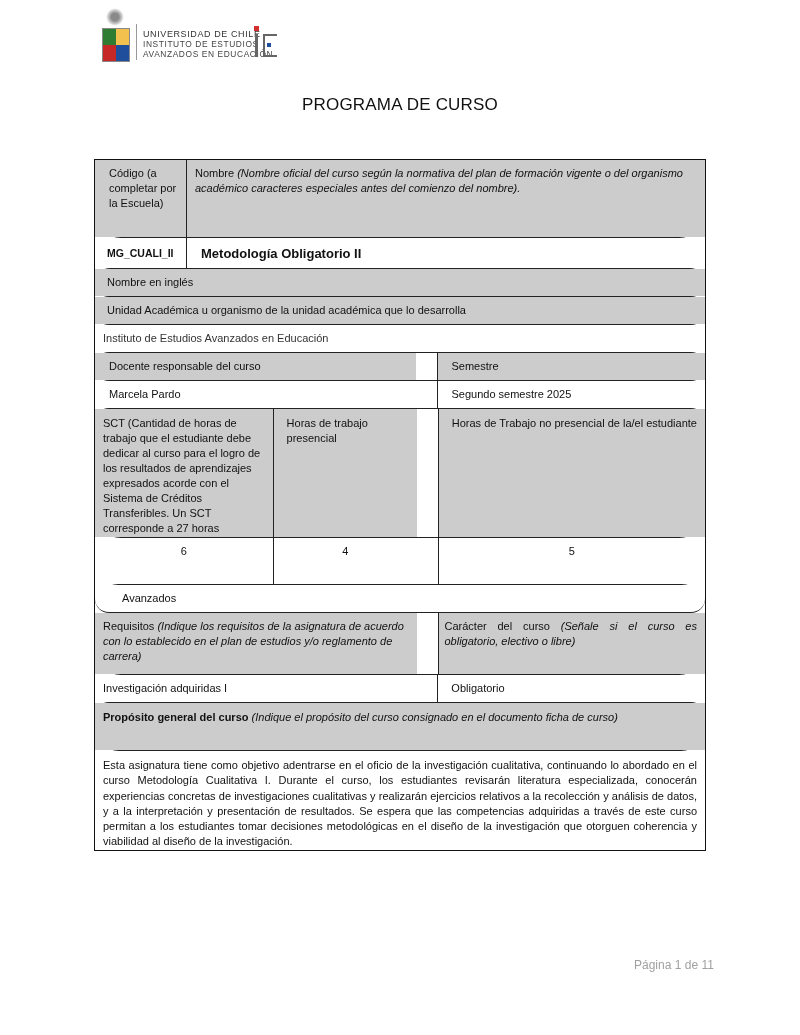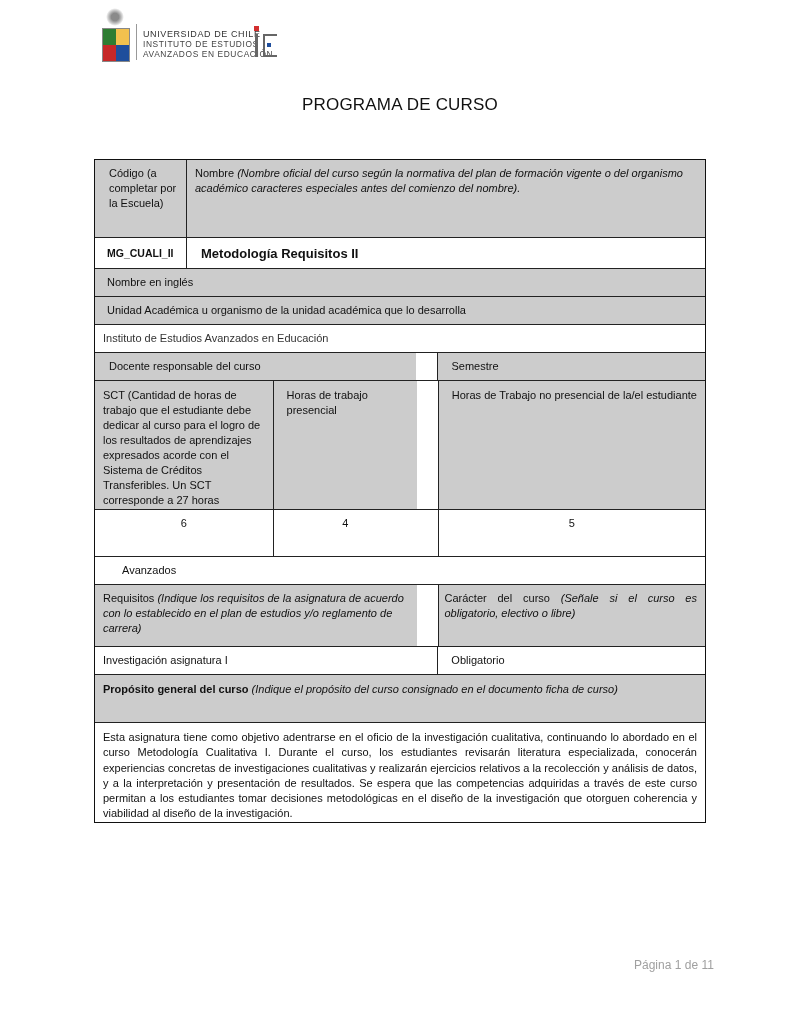--- a/index.html
+++ b/index.html
@@ -18,21 +18,21 @@
   .ie-mark { position: absolute; left: 252px; top: 26px; width: 30px; height: 34px; }
   .ie-i { position: absolute; left: 3px; top: 8px; width: 3px; height: 23px; background: #666; }
   .ie-dot { position: absolute; left: 2px; top: 0; width: 5px; height: 5px; background: #d32f2f; }
   .ie-e { position: absolute; left: 11px; top: 8px; width: 14px; height: 23px; border: 2px solid #666; border-right: none; box-sizing: border-box; }
   .ie-bluedot { position: absolute; left: 15px; top: 17px; width: 4px; height: 4px; background: #1f4e9c; }
 
   .title { position: absolute; top: 95px; left: 0; width: 800px; text-align: center;
            font-size: 17px; color: #111; letter-spacing: 0.2px; }
 
   .tbl { position: absolute; left: 94px; top: 159px; width: 612px; border: 1.5px solid #111; box-sizing: border-box; }
-  .row { display: flex; border-bottom: 1px solid #222; box-sizing: border-box; }
+  .row { display: flex; border-bottom: 1px solid #222; box-sizing: border-box; border-radius: 26px; }
   .row:last-child { border-bottom: none; }
   .cell { box-sizing: border-box; padding: 0 8px; font-size: 11px; line-height: 15px; display: flex; align-items: center; overflow: hidden; }
   .cell + .cell { border-left: 1px solid #222; }
   .grey { background: #cccccc; }
   .white { background: #ffffff; }
   .top { align-items: flex-start; padding-top: 6px; }
   .c-code { width: 91px; }
   .c-rest { width: 519px; }
   .c-left { width: 333px; }
   .c-right { width: 277px; margin-left: 21px; }
@@ -78,37 +78,41 @@
   <div class="row" style="height:78px">
     <div class="cell grey top c-code" style="padding-left:14px">Código (a completar por la Escuela)</div>
     <div class="cell grey top c-rest" style="display:block;padding-top:6px">
       <span>Nombre</span>
       <span class="it">(Nombre oficial del curso según la normativa del plan de formación vigente o del organismo académico caracteres especiales antes del comienzo del nombre).</span>
     </div>
   </div>
 
   <div class="row" style="height:31px">
     <div class="cell white c-code" style="font-weight:bold;font-size:10.5px;padding-left:12px">MG_CUALI_II</div>
-    <div class="cell white c-rest" style="font-weight:bold;font-size:13px;padding-left:14px">Metodología Requisitos II</div>
+    <div class="cell white c-rest" style="font-weight:bold;font-size:13px;padding-left:14px">Metodología Obligatorio II</div>
   </div>
 
   <div class="row" style="height:28px">
     <div class="cell grey" style="width:100%;padding-left:12px">Nombre en inglés</div>
   </div>
 
   <div class="row" style="height:28px">
     <div class="cell grey" style="width:100%;padding-left:12px">Unidad Académica u organismo de la unidad académica que lo desarrolla</div>
   </div>
   <div class="row" style="height:28px">
     <div class="cell white" style="width:100%;color:#333">Instituto de Estudios Avanzados en Educación</div>
   </div>
 
   <div class="row" style="height:28px">
     <div class="cell grey c-left" style="padding-left:14px">Docente responsable del curso</div>
     <div class="cell grey c-right" style="padding-left:13px">Semestre</div>
+  </div>
+  <div class="row" style="height:28px">
+    <div class="cell white c-left" style="padding-left:14px">Marcela Pardo</div>
+    <div class="cell white c-right" style="padding-left:13px">Segundo semestre 2025</div>
   </div>
 
   <div class="row" style="height:129px;border-bottom:1.5px solid #222">
     <div class="cell grey top c-sct" style="padding-top:7px">SCT (Cantidad de horas de trabajo que el estudiante debe dedicar al curso para el logro de los resultados de aprendizajes expresados acorde con el Sistema de Créditos Transferibles. Un SCT corresponde a 27 horas cronológicas)</div>
     <div class="cell grey top c-pres" style="padding-left:13px;padding-top:7px">Horas de trabajo presencial</div>
     <div class="cell grey top c-right" style="padding-left:13px;padding-top:7px">Horas de Trabajo no presencial de la/el estudiante</div>
   </div>
 
   <div class="row" style="height:47px;border-bottom:1.5px solid #222">
     <div class="cell white top c-sct center">6</div>
@@ -124,21 +128,21 @@
     <div class="cell grey top c-left" style="display:block;padding-top:6px">
       <span>Requisitos</span>
       <span class="it">(Indique los requisitos de la asignatura de acuerdo con lo establecido en el plan de estudios y/o reglamento de carrera)</span>
     </div>
     <div class="cell grey top c-right" style="display:block;padding-top:6px;padding-left:6px;text-align:justify">
       <span>Carácter del curso</span>
       <span class="it">(Señale si el curso es obligatorio, electivo o libre)</span>
     </div>
   </div>
   <div class="row" style="height:28px">
-    <div class="cell white c-left">Investigación asignatura I</div>
+    <div class="cell white c-left">Investigación adquiridas I</div>
     <div class="cell white c-right" style="padding-left:13px">Obligatorio</div>
   </div>
 
   <div class="row" style="height:48px">
     <div class="cell grey top" style="width:100%;display:block;padding-top:7px">
       <b>Propósito general del curso</b>
       <span class="it">(Indique el propósito del curso consignado en el documento ficha de curso)</span>
     </div>
   </div>
   <div class="row" style="height:99px">

